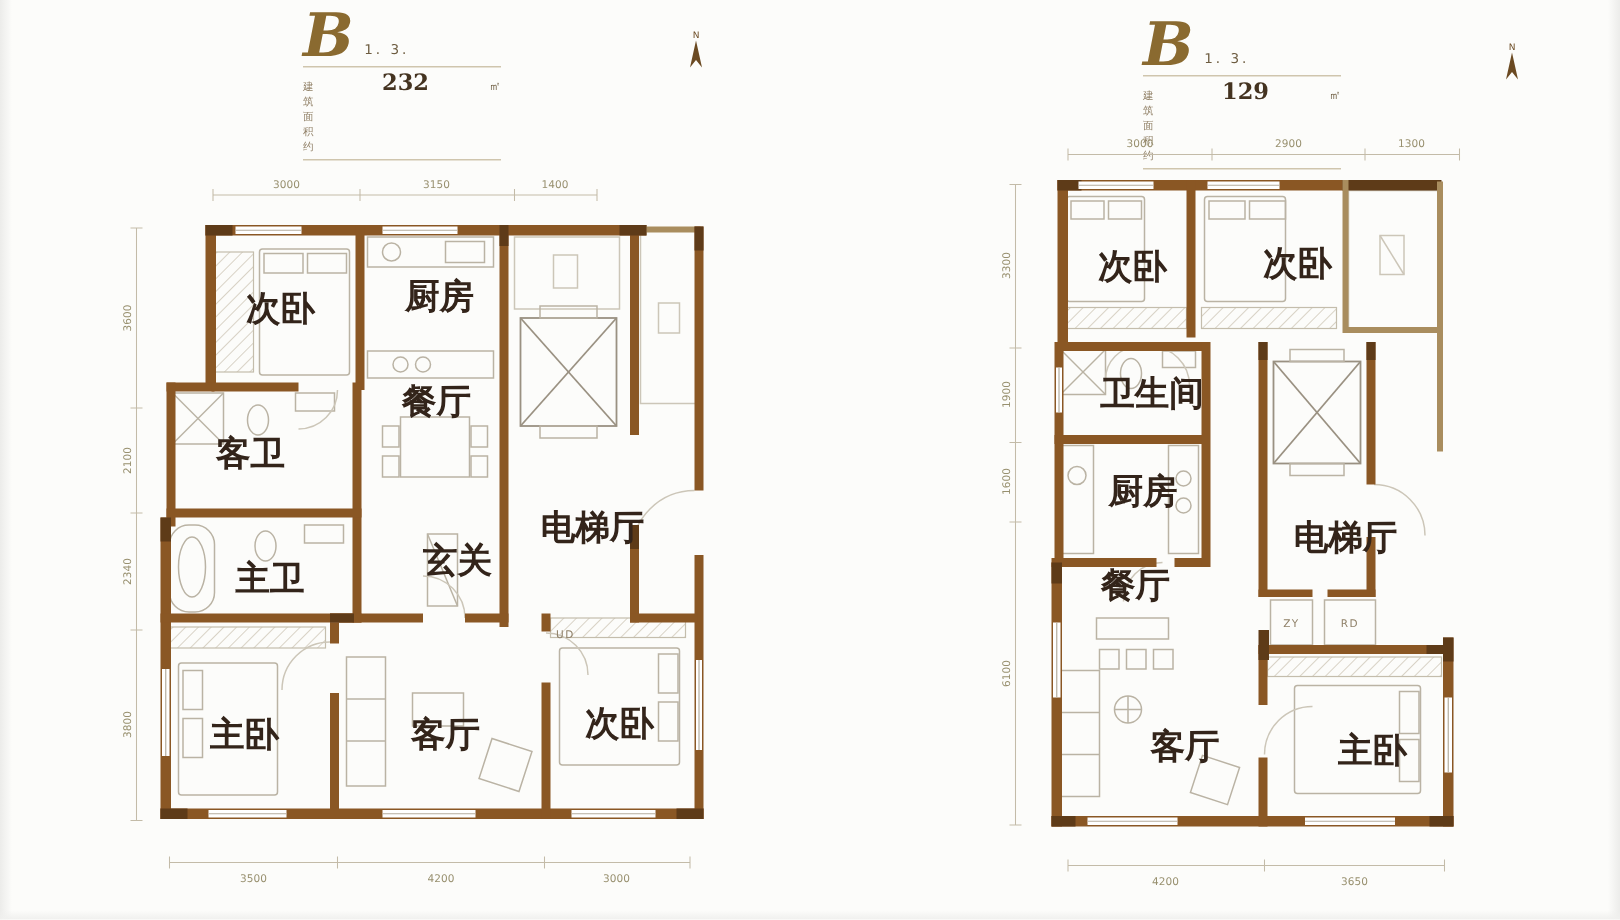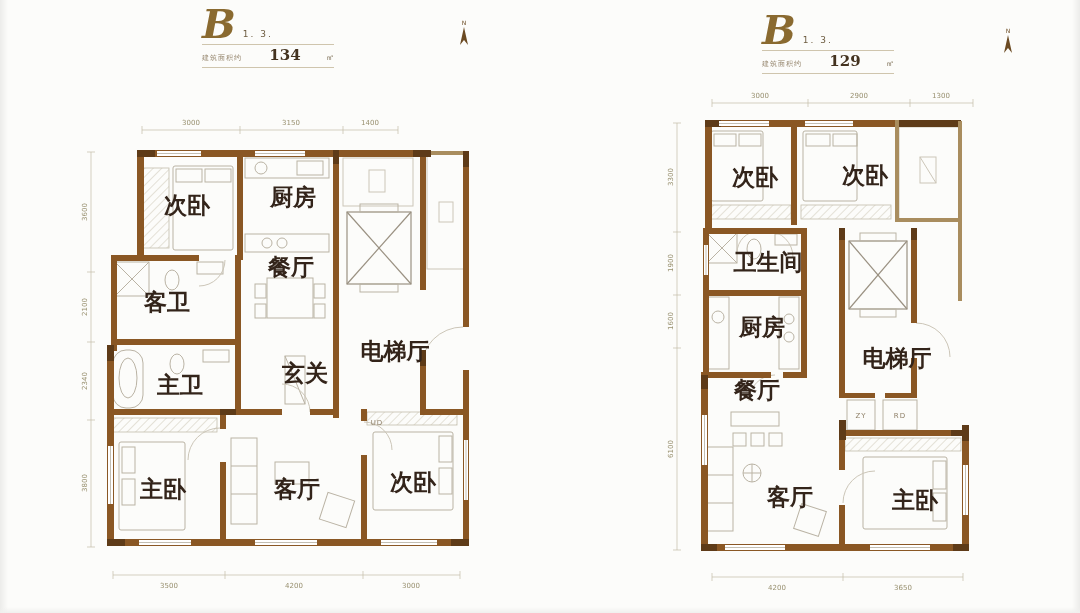--- a/index.html
+++ b/index.html
@@ -15,21 +15,21 @@
 
   
   .plan-header{position:absolute;width:132px;}
   .ph-row1{display:flex;align-items:flex-end;height:36px;}
   .b-letter{
     font-family:"DejaVu Serif",serif;font-style:italic;font-size:40px;line-height:36px;
     color:#8a6a30;font-weight:bold;letter-spacing:-2px;
   }
   .ph-sub{font-size:9px;color:#6d5c40;margin-left:9px;margin-bottom:3px;letter-spacing:2px;}
   .ph-rule{border-top:1px solid #cfc5ad;margin-top:2px;}
-  .ph-area{display:flex;align-items:baseline;justify-content:space-between;padding:1px 0 1px 0;}
+  .ph-area{display:flex;align-items:baseline;justify-content:flex-end;padding:1px 0 1px 0;gap:38px;}
   .ph-prefix{font-size:7px;color:#93836a;letter-spacing:1px;margin-right:4px;}
   .ph-value{font-family:"DejaVu Serif",serif;font-size:15px;font-weight:bold;color:#443320;}
   .ph-unit{font-size:8px;color:#6d5c40;margin-left:2px;}
 
   .compass{position:absolute;width:16px;height:30px;}
   .compass svg{display:block;}
 
   .plan-svg{position:absolute;}
 
   
@@ -57,21 +57,21 @@
 <div class="edge edge-b"></div>
 
 <div class="plan-header" style="left:202px;top:6px;">
   <div class="ph-row1">
     <span class="b-letter">B</span>
     <span class="ph-sub">1. 3.</span>
   </div>
   <div class="ph-rule"></div>
   <div class="ph-area">
     <span class="ph-prefix">建筑面积约</span>
-    <span class="ph-value">134</span>
+    <span class="ph-value">232</span>
     <span class="ph-unit">㎡</span>
   </div>
   <div class="ph-rule"></div>
 </div>
 
 <div class="compass" style="left:456px;top:18px;">
   <svg width="16" height="30" viewBox="0 0 16 30">
     <text x="8" y="7" style="font-size:6px;fill:#6b4a22;text-anchor:middle;">N</text>
     <polygon points="8,9 12,27 8,22 4,27" fill="#6b4a22"></polygon>
   </svg>

